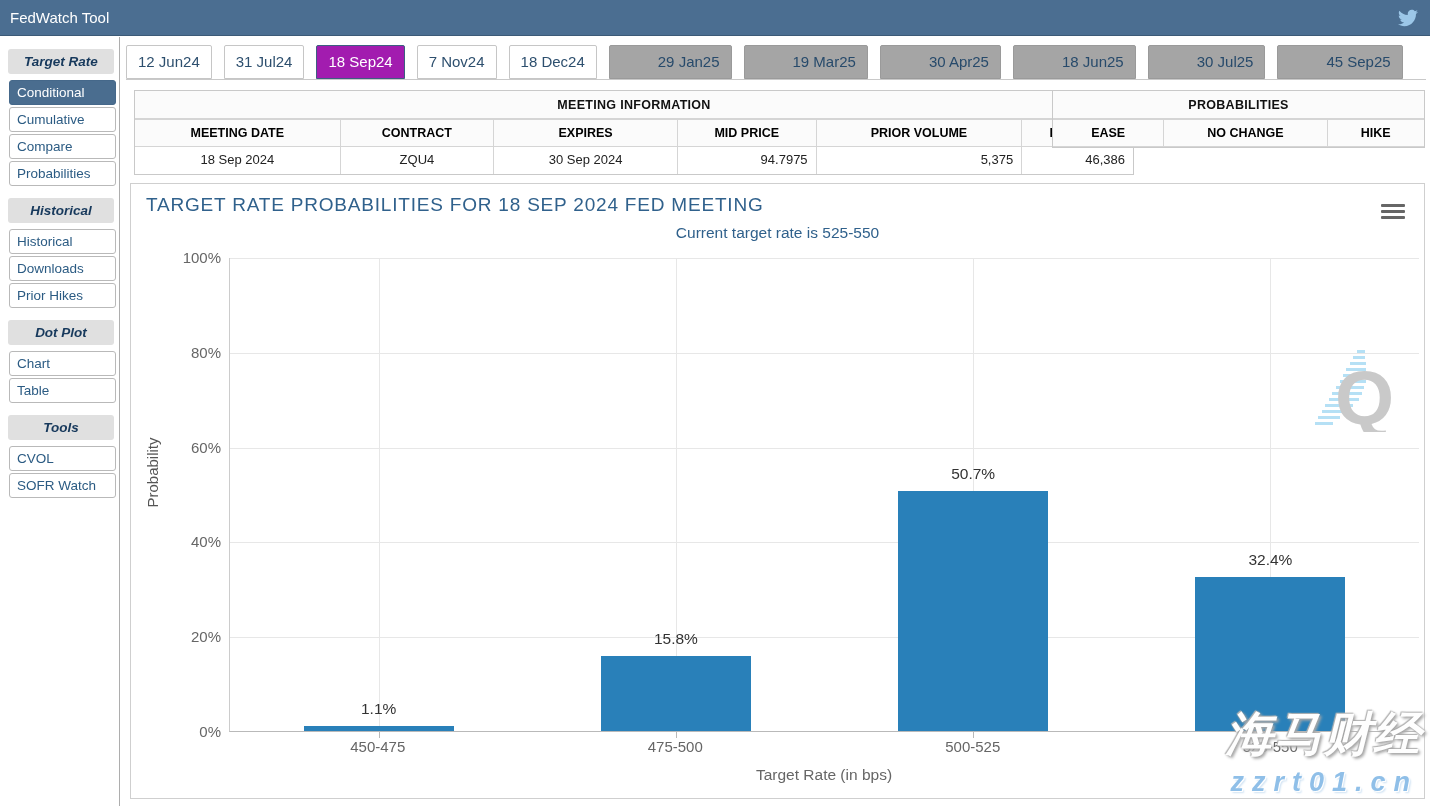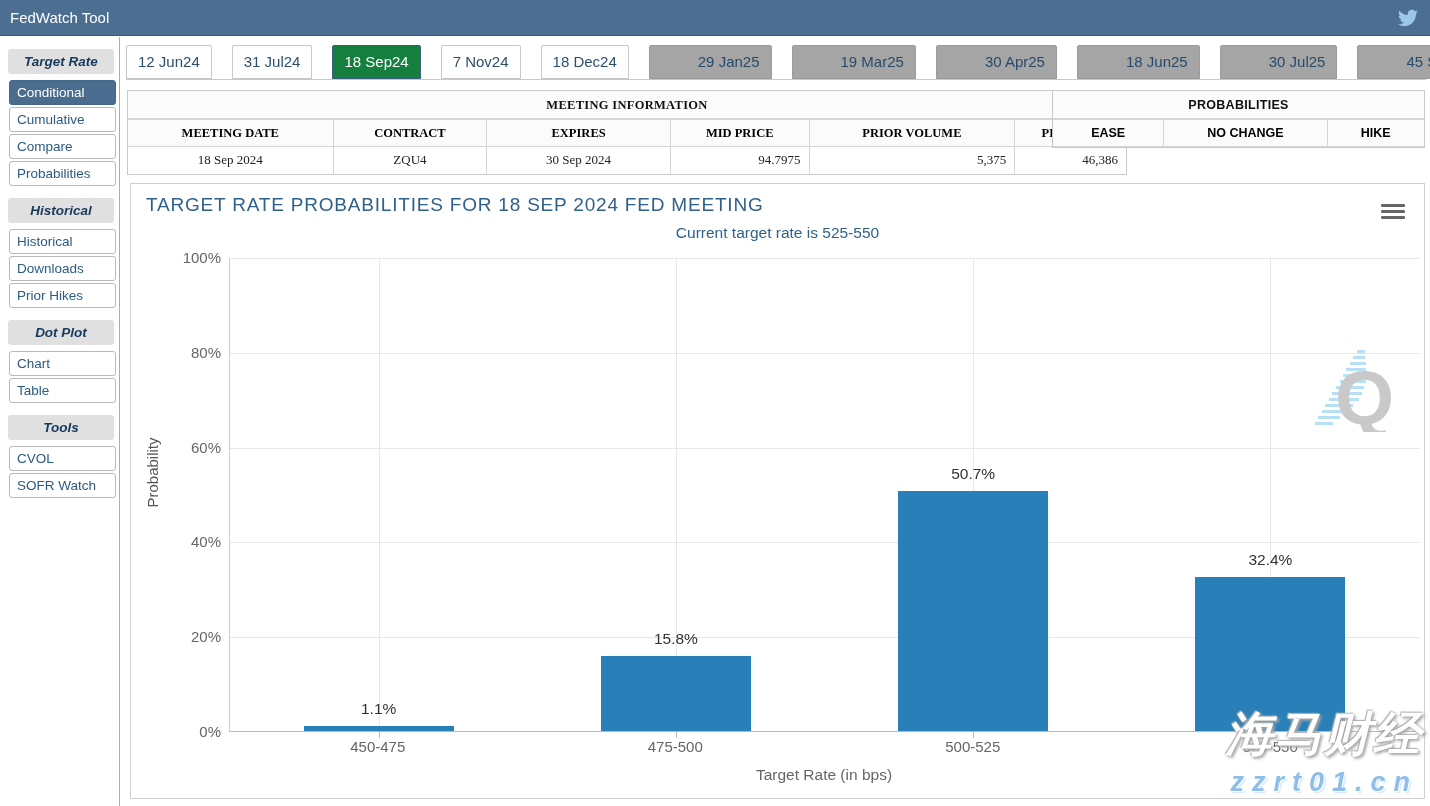--- a/index.html
+++ b/index.html
@@ -24,29 +24,29 @@
     background:#fff; border:1px solid #b9b9b9; border-radius:3px;
     font-size:13.5px; color:#2b5b83; padding-left:7px; cursor:pointer;
     white-space:nowrap; overflow:hidden; }
   .side-item.active { background:#4a6d8f; border-color:#45688a; color:#fff; }
 
   
   .main { position:absolute; left:121px; top:37px; width:1309px; height:769px; }
 
   .tabbar { position:absolute; left:5px; top:8px; width:1300px; height:35px;
     border-bottom:1px solid #c9c9c9; display:flex; align-items:flex-end; }
-  .tab { height:34px; line-height:32px; padding:0 11px; margin-right:20px;
+  .tab { height:34px; line-height:32px; padding:0 11px; margin-right:12px;
     border:1px solid #c6c6c6; border-radius:2px 2px 0 0; background:#fff;
     font-size:15px; color:#2d4f6e; cursor:pointer; white-space:nowrap; }
-  .tab.active { background:#15803d; border-color:#3d5f80; color:#fff; }
+  .tab.active { background:#a21caf; border-color:#3d5f80; color:#fff; }
   .tab.future { background:#a5a5a5; border-color:#9a9a9a; color:#274a6b;padding-left:48px; }
 
   
   .info-table { position:absolute; top:53px; border:1px solid #c9c9c9; background:#fff; }
-  .info-table.meeting { left:6px; width:1000px;font-family:Liberation Serif, serif; }
+  .info-table.meeting { left:13px; width:1000px; }
   .info-table.probs   { left:931px; width:373px; }
   .tbl-caption { height:29px; line-height:29px; text-align:center; font-weight:bold;
     font-size:12.5px; color:#111; background:#fbfbfb; border-bottom:2px solid #d5d5d5;
     letter-spacing:.3px; }
   .tbl-row { display:flex; }
   .tbl-cell { height:27px; line-height:26px; border-right:1px solid #d5d5d5;
     font-size:13px; color:#222; overflow:hidden; white-space:nowrap; }
   .tbl-cell:last-child { border-right:none; }
   .tbl-head .tbl-cell { font-weight:bold; font-size:12.5px; color:#000;
     background:#fbfbfb; text-align:center; border-bottom:1px solid #d5d5d5; }

